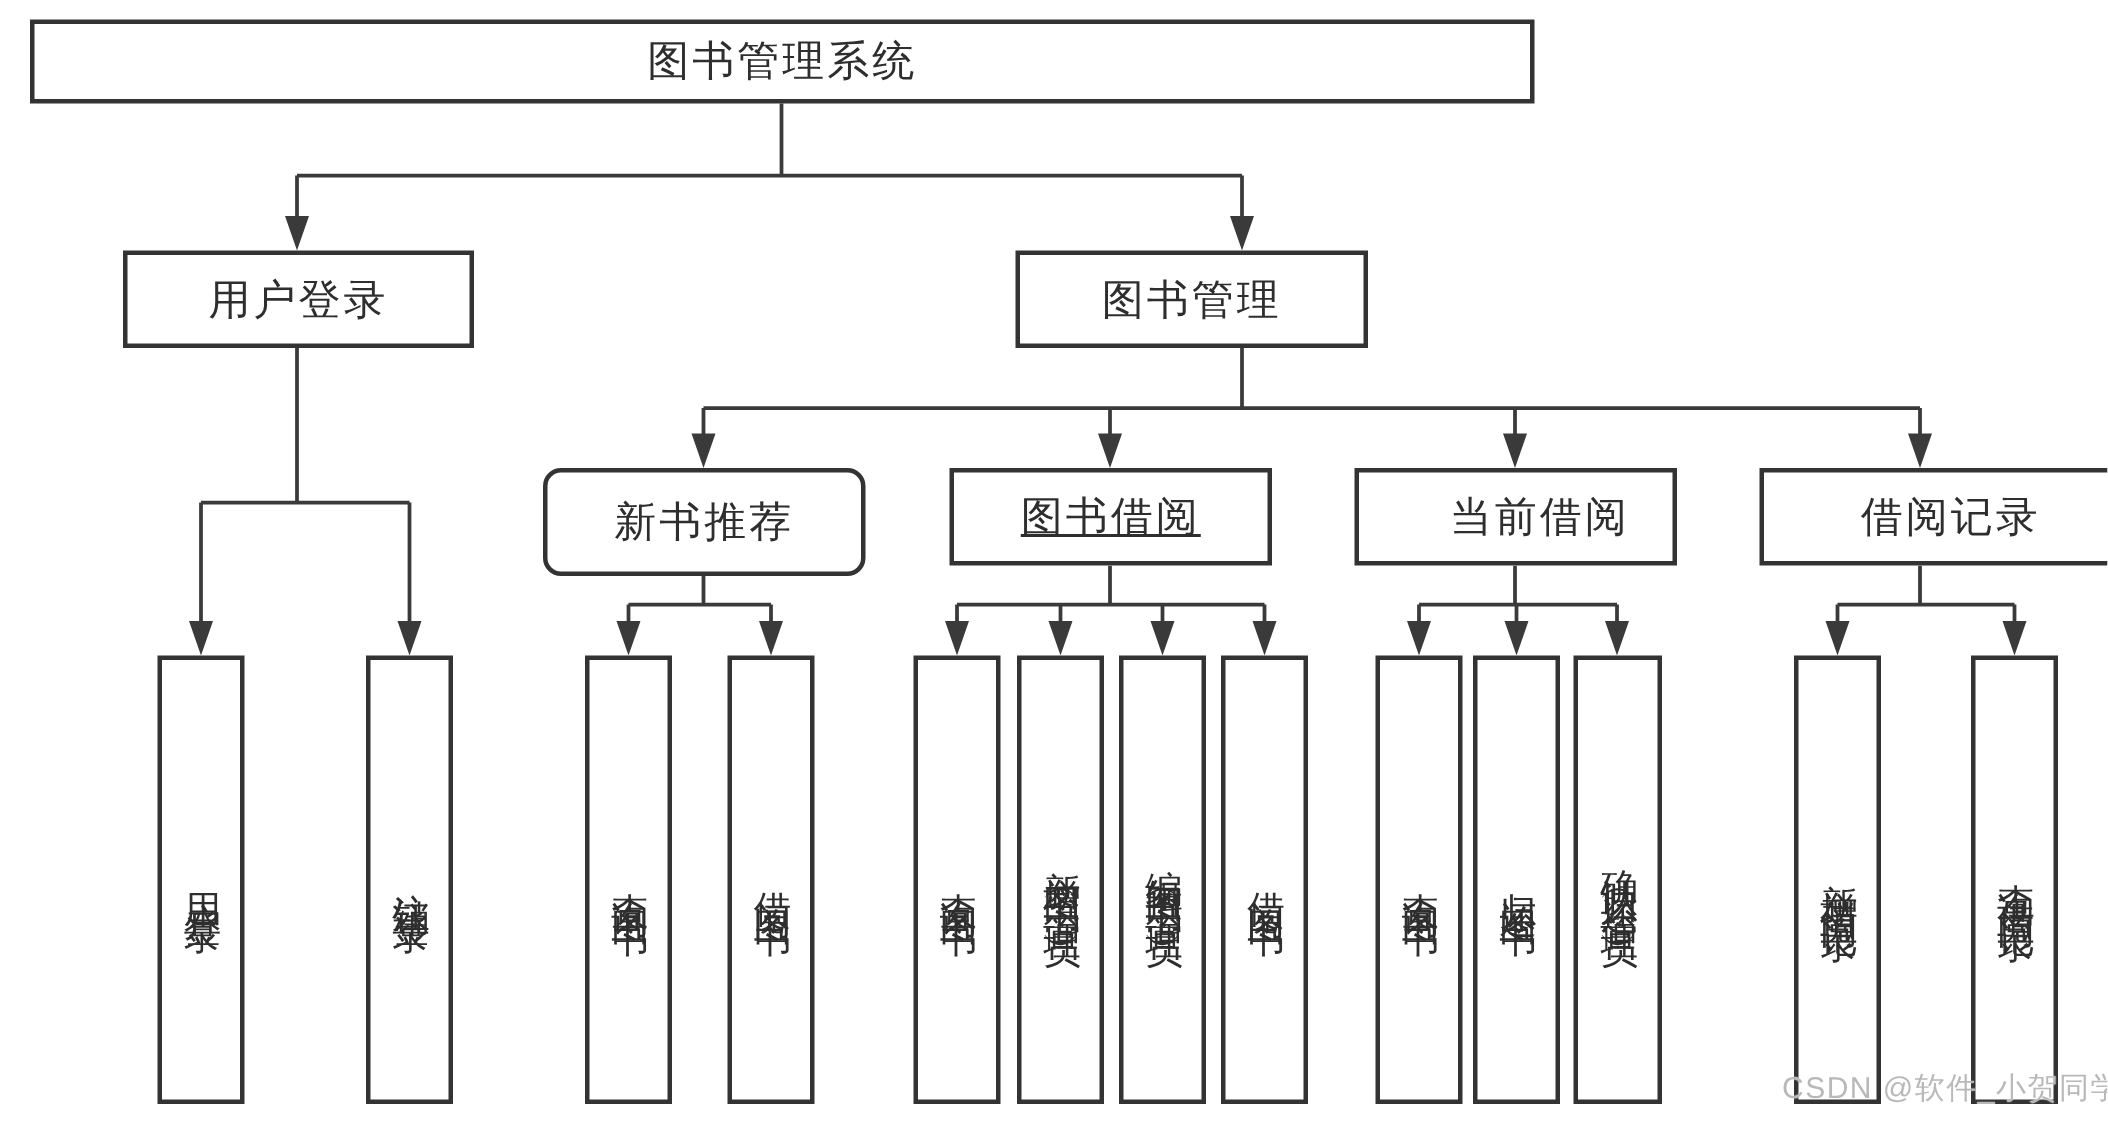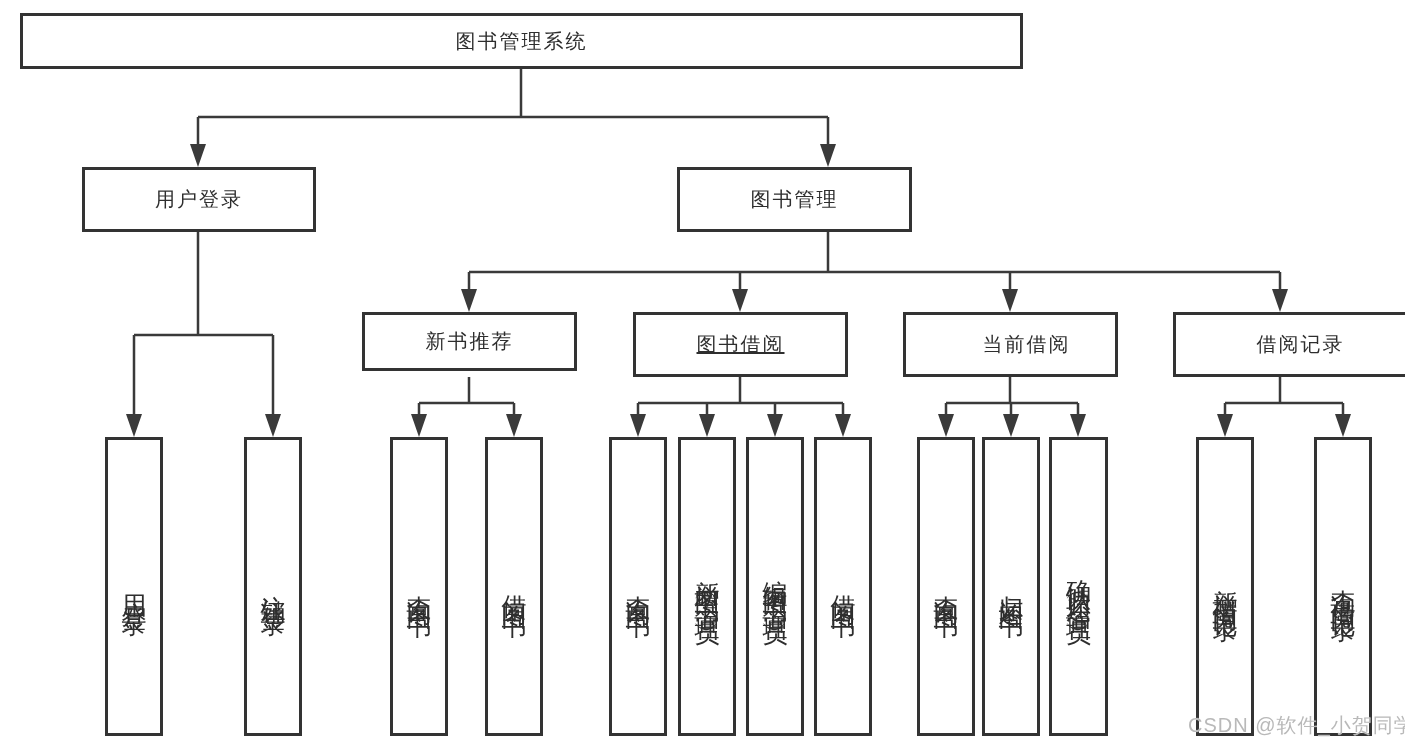--- a/index.html
+++ b/index.html
@@ -22,21 +22,21 @@
   }
   .node {
     position: absolute;
     box-sizing: border-box;
     border: 3px solid #333333;
     background: #ffffff;
     display: flex;
     align-items: center;
     justify-content: center;
     color: #2e2e2e;
-    font-size: 20px;
+    font-size: 28px;
     letter-spacing: 2px;
     white-space: nowrap;
   }
   .vnode {
     position: absolute;
     box-sizing: border-box;
     border: 3px solid #333333;
     background: #ffffff;
     display: flex;
     align-items: center;
@@ -93,21 +93,21 @@
       <polygon points="1217,414 1233,414 1225,437"></polygon>
       <polygon points="1335,414 1351,414 1343,437"></polygon>
     </g>
   </svg>
 
   <div class="node" style="left:20px; top:13px; width:1003px; height:56px;">图书管理系统</div>
 
   <div class="node" style="left:82px; top:167px; width:234px; height:65px;">用户登录</div>
   <div class="node" style="left:677px; top:167px; width:235px; height:65px;">图书管理</div>
 
-  <div class="node" style="left:362px; top:312px; width:215px; height:59px;">新书推荐</div>
+  <div class="node" style="left:362px; top:312px; width:215px; height:72px;border-radius:12px;">新书推荐</div>
   <div class="node" style="left:633px; top:312px; width:215px; height:65px;text-decoration:underline;">图书借阅</div>
   <div class="node" style="left:903px; top:312px; width:215px; height:65px;padding-left:32px;">当前借阅</div>
   <div class="node" style="left:1173px; top:312px; width:255px; height:65px;">借阅记录</div>
 
   <div class="vnode" style="left:105px; top:437px; width:58px; height:299px;">用户登录</div>
   <div class="vnode" style="left:244px; top:437px; width:58px; height:299px;">注销登录</div>
 
   <div class="vnode" style="left:390px; top:437px; width:58px; height:299px;">查询图书</div>
   <div class="vnode" style="left:485px; top:437px; width:58px; height:299px;">借阅图书</div>
 

